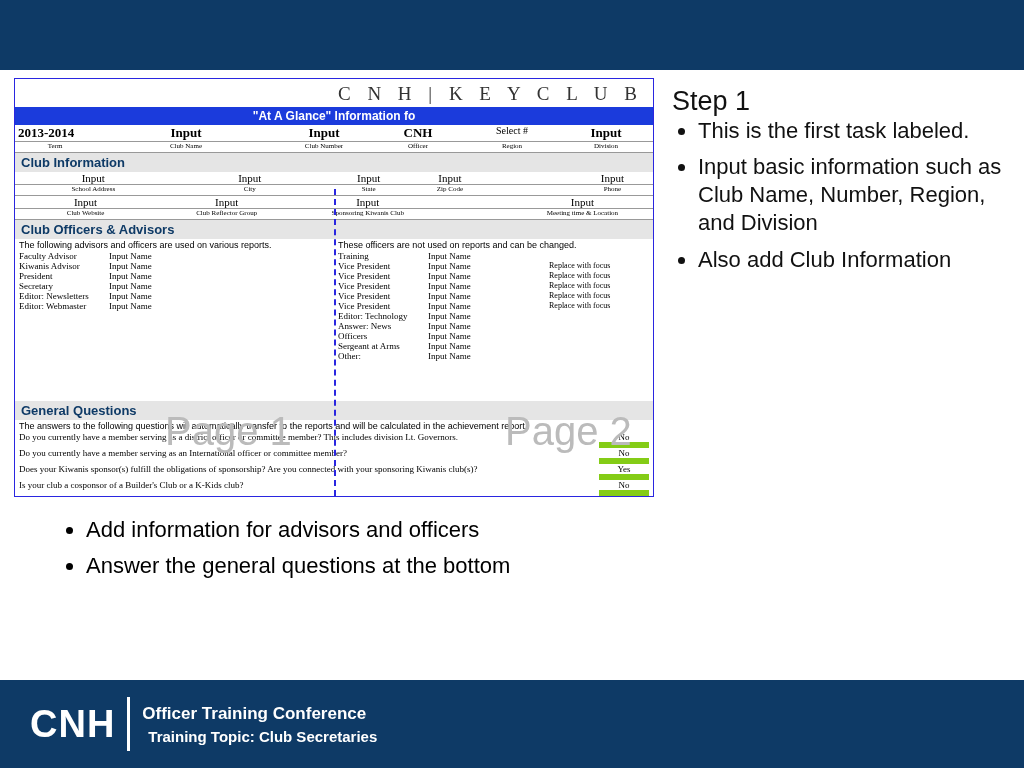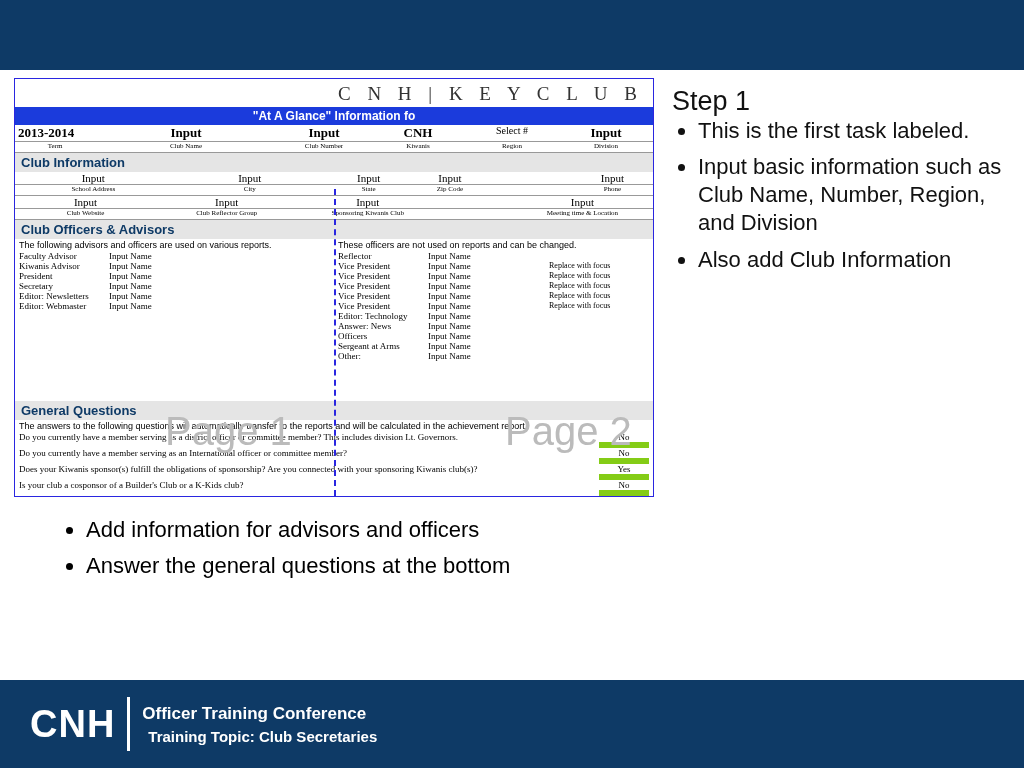--- a/index.html
+++ b/index.html
@@ -57,21 +57,21 @@
       <div class="cell hdr" style="flex:2">Input</div>
       <div class="cell hdr">Input</div>
       <div class="cell hdr">CNH</div>
       <div class="cell" style="font-size:10px">Select #</div>
       <div class="cell hdr">Input</div>
     </div>
     <div class="row">
       <div class="cell tiny" style="flex:0 0 80px">Term</div>
       <div class="cell tiny" style="flex:2">Club Name</div>
       <div class="cell tiny">Club Number</div>
-      <div class="cell tiny">Kiwanis</div>
+      <div class="cell tiny">Officer</div>
       <div class="cell tiny">Region</div>
       <div class="cell tiny">Division</div>
     </div>
     <div class="greenbar">Club Information</div>
     <div class="row">
       <div class="cell" style="flex:2">Input</div>
       <div class="cell" style="flex:2">Input</div>
       <div class="cell">Input</div>
       <div class="cell">Input</div>
       <div class="cell"></div>
@@ -126,21 +126,21 @@
             <span>Editor: Newsletters</span>
             <span>Input Name</span>
           </div>
           <div class="officer-row">
             <span>Editor: Webmaster</span>
             <span>Input Name</span>
           </div>
         </div>
       <div id="off-right">
           <div class="officer-row">
-            <span>Reflector</span>
+            <span>Training</span>
             <span>Input Name</span>
             <span></span>
           </div>
           <div class="officer-row">
             <span>Vice President</span>
             <span>Input Name</span>
             <span>Replace with focus</span>
           </div>
           <div class="officer-row">
             <span>Vice President</span>

